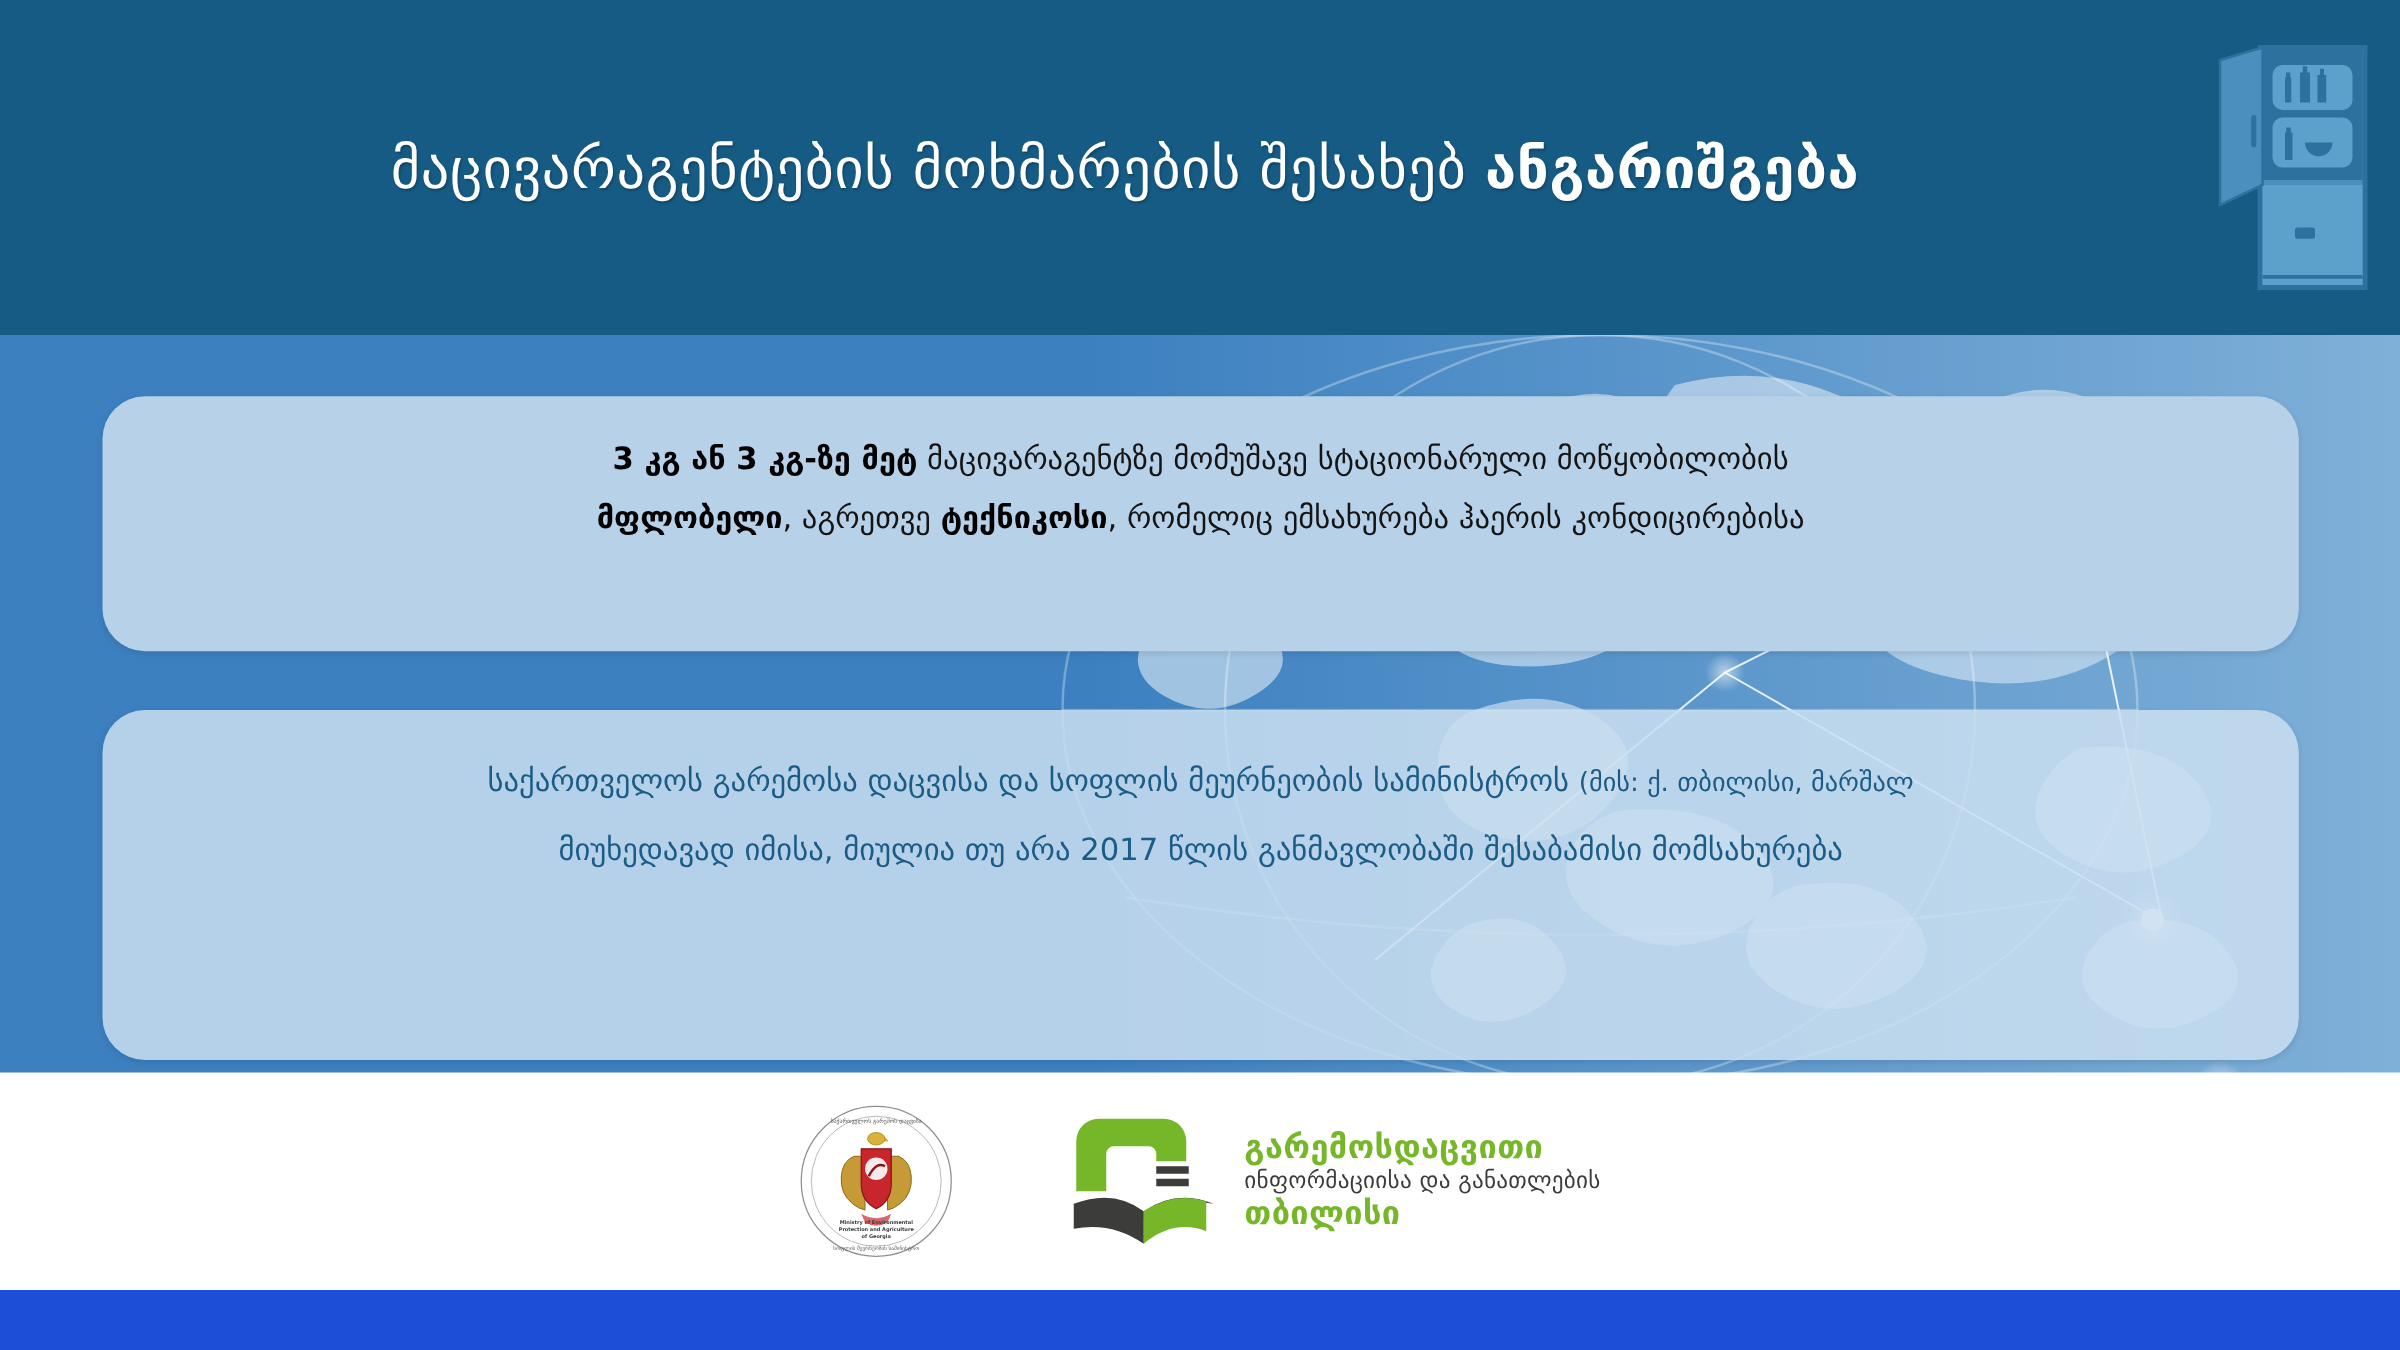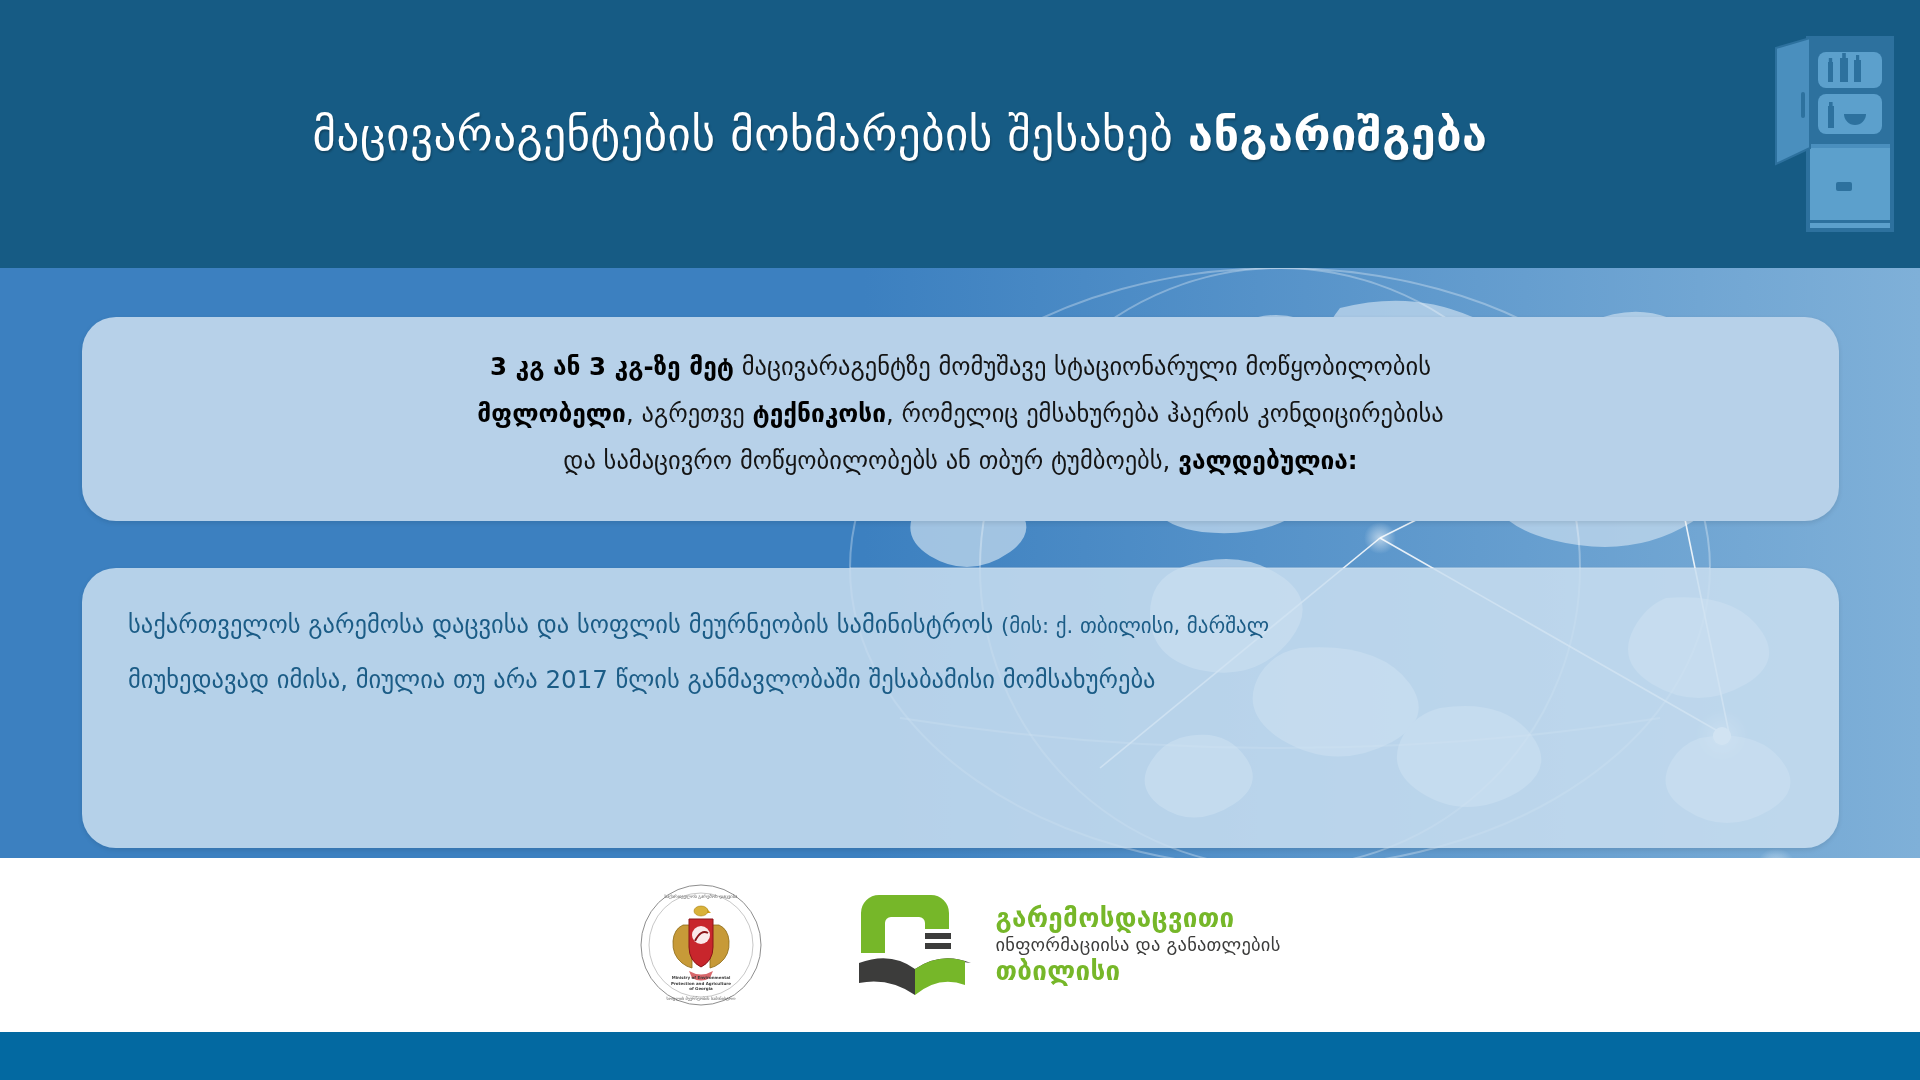--- a/index.html
+++ b/index.html
@@ -2,21 +2,21 @@
 <html><head>
 <meta charset="utf-8">
 <style>
   html,body{margin:0;padding:0;}
   body{
     width:1920px;height:1080px;
     font-family:"DejaVu Sans","Liberation Sans",sans-serif;
     background:#ffffff;
     overflow:hidden;
   }
-  .slide{position:relative;width:1920px;height:1080px;overflow:hidden;background:#0369a1;}
+  .slide{position:relative;width:1920px;height:1080px;overflow:hidden;background:#1d4ed8;}
 
   
   .header{
     position:absolute;left:0;top:0;width:1920px;height:268px;
     background:#165B84;
     overflow:hidden;
   }
   .header-title{
     position:absolute;left:0;top:0;width:1770px;height:268px;
     display:flex;align-items:center;justify-content:center;
@@ -55,21 +55,21 @@
   }
   .box-1{
     left:82px;top:49px;width:1757px;height:204px;
     padding:26px 56px 20px 56px;
     text-align:center;
     background:#B7D1E9;
   }
   .box-2{
     left:82px;top:300px;width:1757px;height:280px;
     padding:30px 46px 24px 46px;
-    text-align:left;
+    text-align:center;
     background:rgba(202,222,240,0.86);
   }
   .box p{margin:0;}
   .line{
     font-size:24.5px;
     line-height:47px;
     color:#141414;
     white-space:nowrap;
   }
   .line b{font-weight:bold;color:#000;}
@@ -193,23 +193,20 @@
         <circle cx="1380" cy="270" r="16" fill="url(#glow)"></circle>
       </g>
     </svg>
 
     <div class="box box-1">
       <p class="line">
         <b>3 კგ ან 3 კგ-ზე მეტ</b><span> მაცივარაგენტზე მომუშავე სტაციონარული მოწყობილობის</span>
       </p>
       <p class="line">
         <b>მფლობელი</b><span>, აგრეთვე </span><b>ტექნიკოსი</b><span>, რომელიც ემსახურება ჰაერის კონდიცირებისა</span>
-      </p>
-      <p class="line">
-        <span>და სამაცივრო მოწყობილობებს ან თბურ ტუმბოებს,  </span><b>ვალდებულია:</b>
       </p>
     </div>
 
     <div class="box box-2">
       <p class="line">
         <span>საქართველოს გარემოსა დაცვისა და სოფლის მეურნეობის სამინისტროს </span><span class="small">(მის: ქ. თბილისი, მარშალ</span>
       </p>
       <p class="line">მიუხედავად იმისა, მიულია თუ არა 2017 წლის განმავლობაში შესაბამისი მომსახურება</p>
     </div>
   </div>

